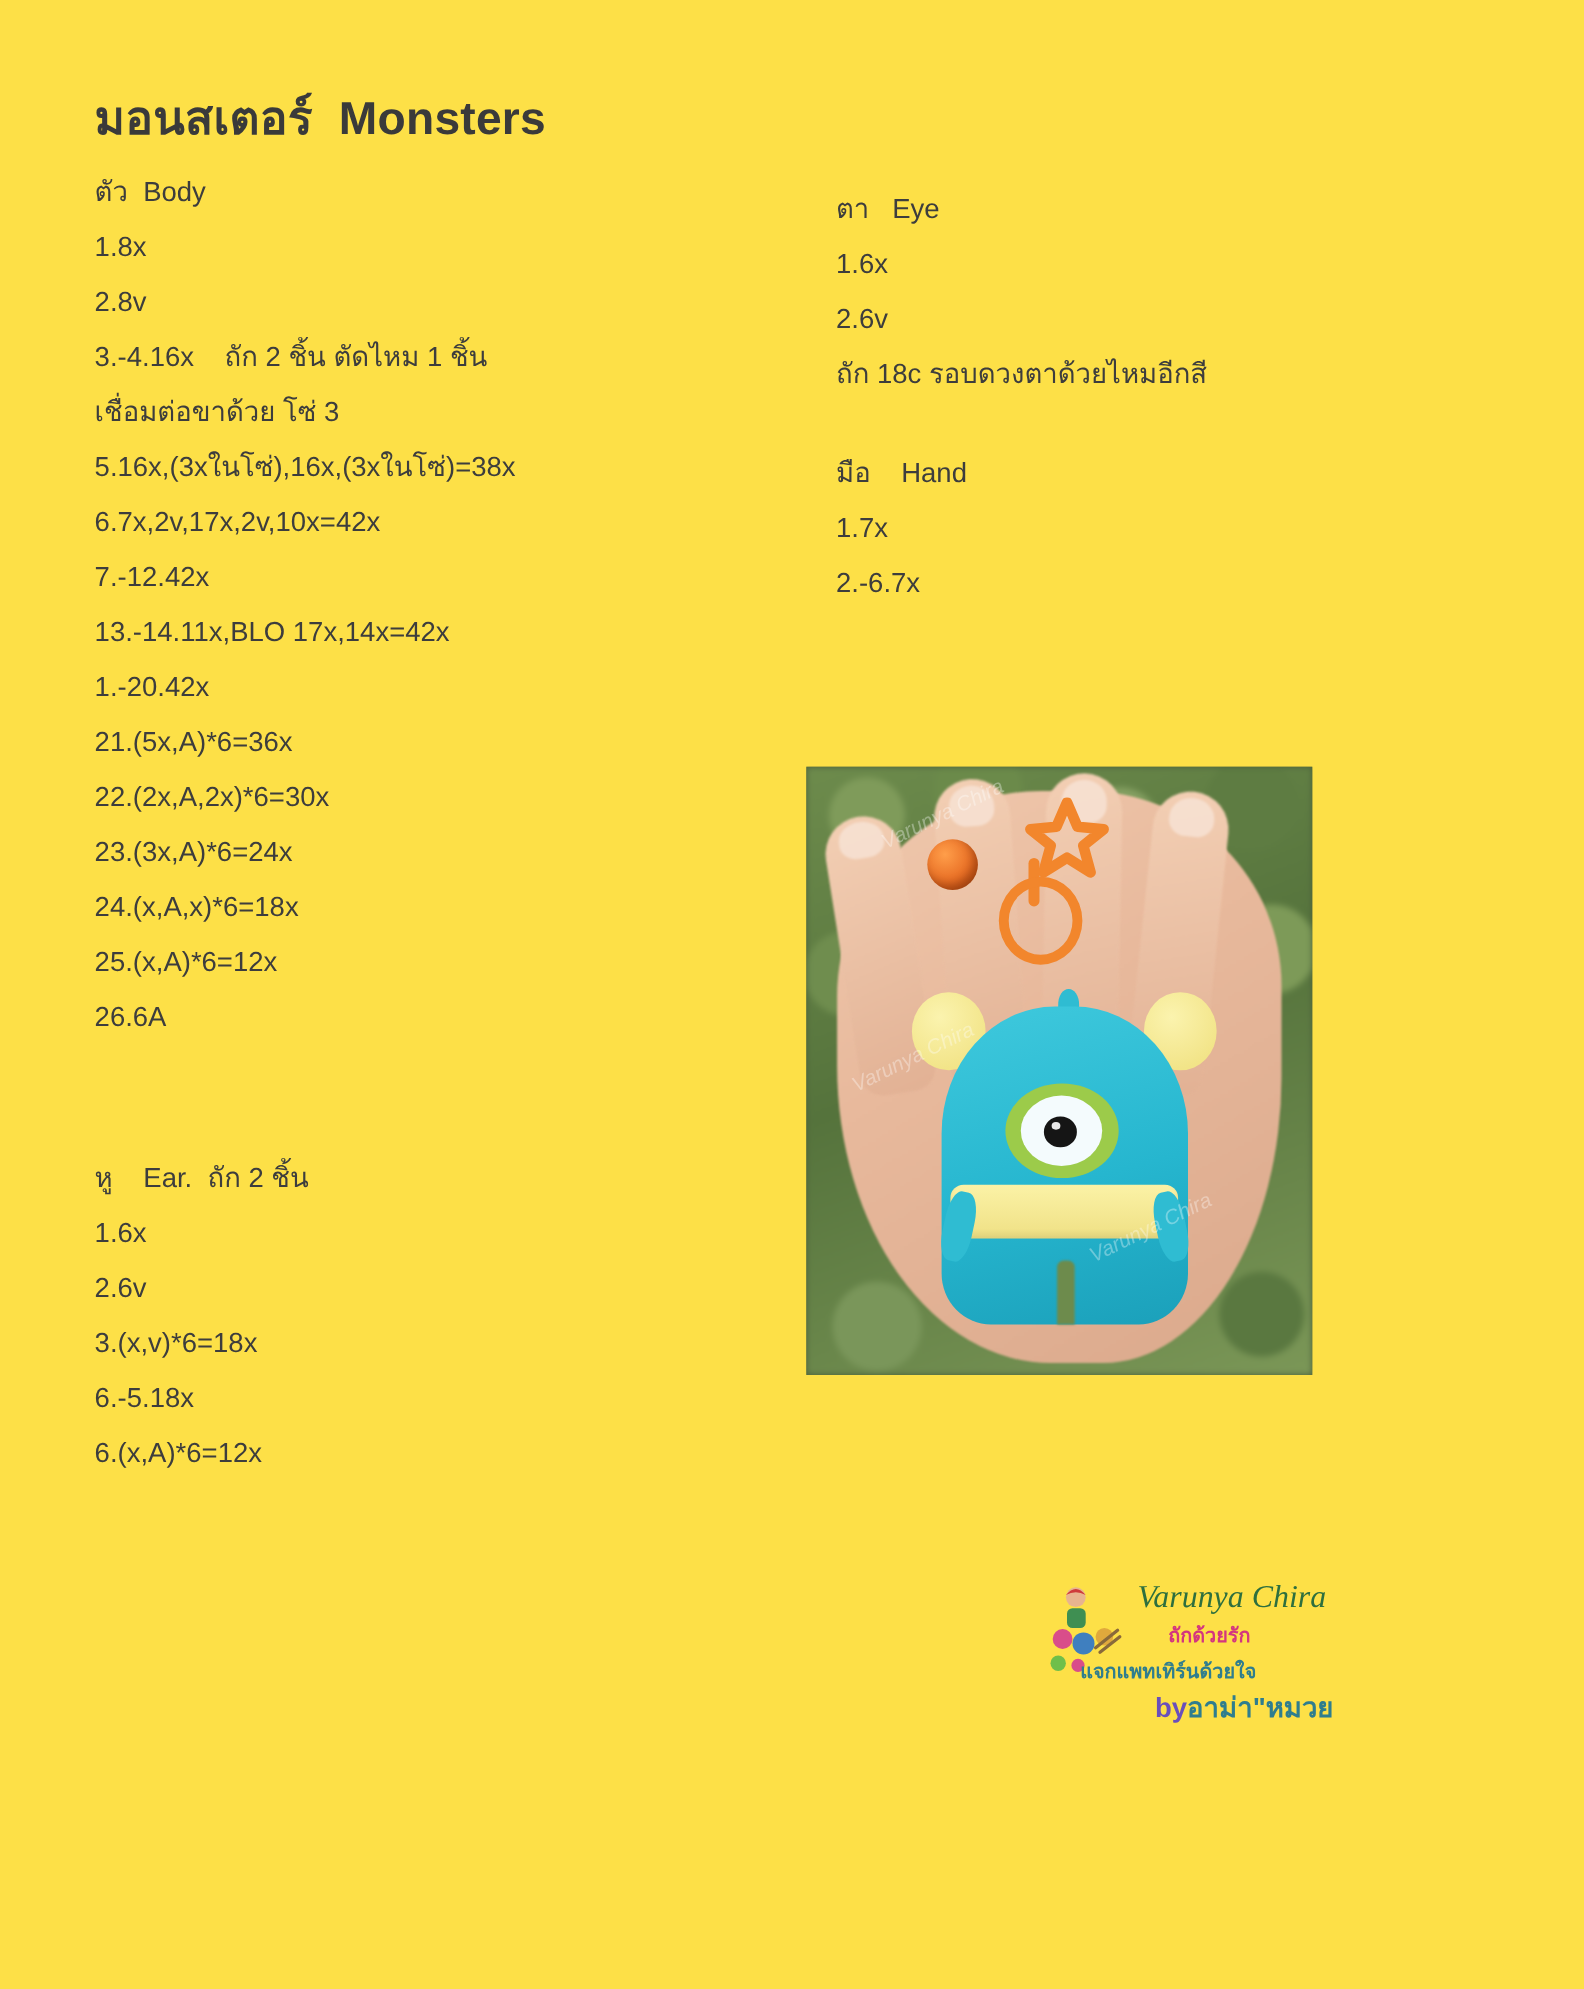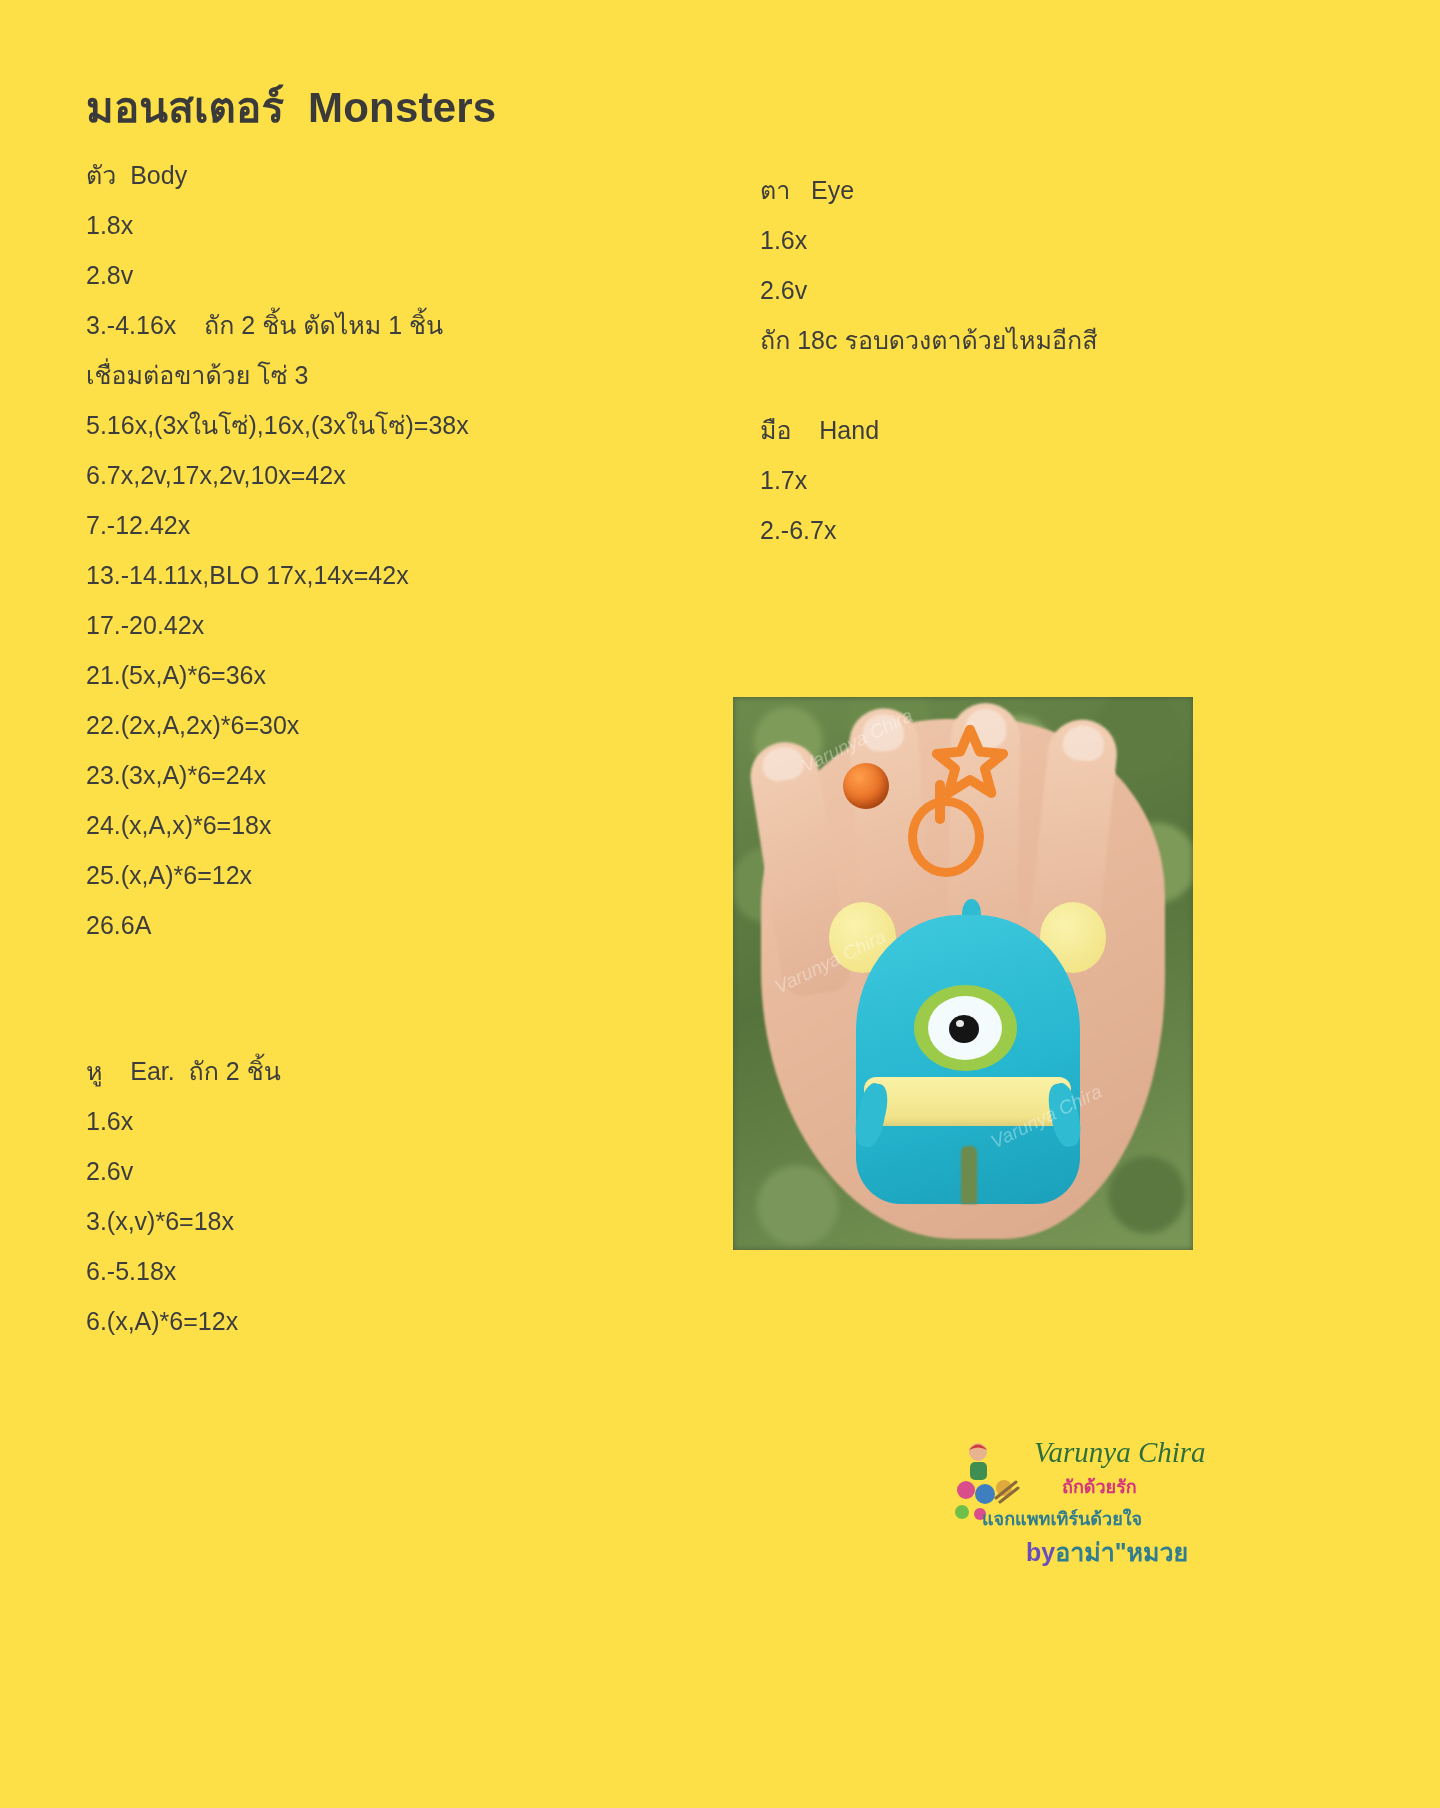--- a/index.html
+++ b/index.html
@@ -259,42 +259,42 @@
     white-space: pre;
   }
   .logo-th3 {
     position: absolute;
     left: 74px; top: 100px;
     font-size: 25px;
     font-weight: 700;
     color: #2f7d8e;
     white-space: pre;
   }
-  .logo-th3 .by { color: #6a4fbb; }
+  .logo-th3 .by { color: #6a4fbb; margin-left: 24px; }
 </style>
 </head>
 <body>
 
 <div class="page">
 
   <div class="doc-title">มอนสเตอร์  Monsters</div>
 
   <div class="col-left">
 
     <div class="section">
       <div class="sec-head">ตัว  Body</div>
       <div class="line">1.8x</div>
       <div class="line">2.8v</div>
       <div class="line">3.-4.16x    ถัก 2 ชิ้น ตัดไหม 1 ชิ้น</div>
       <div class="line">เชื่อมต่อขาด้วย โซ่ 3</div>
       <div class="line">5.16x,(3xในโซ่),16x,(3xในโซ่)=38x</div>
       <div class="line">6.7x,2v,17x,2v,10x=42x</div>
       <div class="line">7.-12.42x</div>
       <div class="line">13.-14.11x,BLO 17x,14x=42x</div>
-      <div class="line">17.-20.42x</div>
+      <div class="line">1.-20.42x</div>
       <div class="line">21.(5x,A)*6=36x</div>
       <div class="line">22.(2x,A,2x)*6=30x</div>
       <div class="line">23.(3x,A)*6=24x</div>
       <div class="line">24.(x,A,x)*6=18x</div>
       <div class="line">25.(x,A)*6=12x</div>
       <div class="line">26.6A</div>
     </div>
 
     <div class="gap-lg"></div>
 

